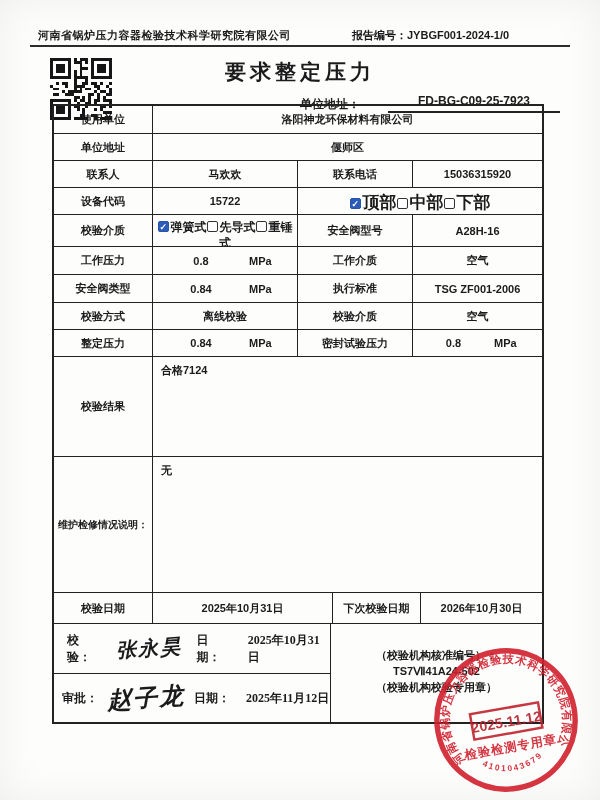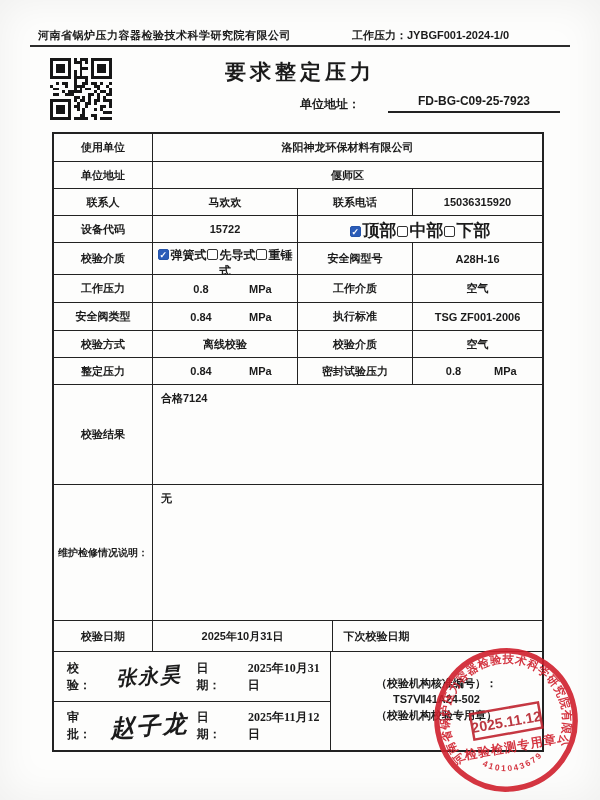--- a/index.html
+++ b/index.html
@@ -15,55 +15,55 @@
   .docno   { position:absolute; left:352px; top:28px; font-size:11px; font-weight:bold; }
   .toprule { position:absolute; left:30px; top:45px; width:540px; height:2px; background:#2c2c2c; }
   .qr { position:absolute; left:50px; top:58px; width:62px; height:62px; }
   .title { position:absolute; left:0; right:0; top:58px; text-align:center;
            font-size:21px; font-weight:bold; letter-spacing:4px; }
   .repline { position:absolute; left:0; top:96px; width:100%; text-align:left; }
   .replabel { position:absolute; left:300px; top:0; font-size:12px; font-weight:bold; }
   .repval { position:absolute; left:388px; top:-2px; width:172px; text-align:center;
             font-size:12px; font-weight:bold; border-bottom:2px solid #222; padding-bottom:3px; }
   
-  .tbl { position:absolute; left:52px; top:132px; width:492px; border:2px solid #222; background:transparent; }
+  .tbl { position:absolute; left:52px; top:104px; width:492px; border:2px solid #222; background:transparent; }
   .row { display:flex; border-top:1.5px solid #222; }
   .row:first-child { border-top:none; }
   .c { border-left:1.5px solid #222; display:flex; align-items:center; justify-content:center;
        font-size:11px; font-weight:bold; text-align:center; padding:1px 3px; overflow:hidden; }
   .c:first-child { border-left:none; }
   .lab { background:transparent; }
   .vtop { align-items:flex-start; justify-content:flex-start; text-align:left; padding:6px 8px; }
   .pcell { padding:0; }
   .pnum { flex:1; text-align:center; }
   .punit { width:48px; text-align:left; }
   .wrapcell { display:block; line-height:1.35; padding-top:4px; }
   .cb { display:inline-block; width:11px; height:11px; border:1.5px solid #333; border-radius:2px;
         margin-right:2px; vertical-align:-1px; position:relative; background:#fff; }
   .cb.on { background:#2b5cb8; border-color:#2655aa; }
   .cb.on::after { content:"✓"; position:absolute; left:1px; top:-1.5px; color:#fff; font-size:9px; font-weight:bold; }
   .sigleft { width:276px; display:flex; flex-direction:column; }
   .sigrow { display:flex; align-items:center; padding-left:13px; font-size:12px; font-weight:bold;font-family:Liberation Serif, serif; }
-  .sigrow + .sigrow { border-top:1.5px solid #222; }
+  .sigrow + .sigrow { border-top:1.5px solid #222;padding-left:8px; }
   .signame { width:96px; text-align:center; font-style:italic; font-weight:bold; font-size:20px;
              letter-spacing:2px; transform:rotate(-4deg); white-space:nowrap; }
   .sigdate { margin-left:16px; }
   .stampcell { flex:1; flex-direction:column; justify-content:flex-start; padding-top:24px;
                font-size:11px; font-weight:bold; line-height:1.45; }
   
   .stamp { position:absolute; left:432px; top:646px; width:148px; height:148px;
            transform:rotate(-10deg); opacity:0.9; pointer-events:none; }
 </style>
 </head>
 <body>
 
 <div class="page">
 
   <div class="company">河南省锅炉压力容器检验技术科学研究院有限公司</div>
-  <div class="docno"><span>工作压力：</span><span>JYBGF001-2024-1/0</span></div>
+  <div class="docno"><span>报告编号：</span><span>JYBGF001-2024-1/0</span></div>
   <div class="toprule"></div>
 
   <svg class="qr" viewBox="0 0 21 21" shape-rendering="crispEdges">
       <rect x="8" y="0" width="1" height="1" fill="#161616"></rect>
       <rect x="10" y="0" width="1" height="1" fill="#161616"></rect>
       <rect x="11" y="0" width="1" height="1" fill="#161616"></rect>
       <rect x="12" y="0" width="1" height="1" fill="#161616"></rect>
       <rect x="8" y="1" width="1" height="1" fill="#161616"></rect>
       <rect x="9" y="1" width="1" height="1" fill="#161616"></rect>
       <rect x="10" y="1" width="1" height="1" fill="#161616"></rect>
@@ -275,20 +275,21 @@
 
     <div class="row" style="height:136px">
       <div class="c lab" style="width:98px; font-size:10px; padding:0 1px">维护检修情况说明：</div>
       <div class="c vtop" style="flex:1">无</div>
     </div>
 
     <div class="row" style="height:31px">
       <div class="c lab" style="width:98px">校验日期</div>
       <div class="c" style="width:180px">2025年10月31日</div>
       <div class="c lab" style="width:88px">下次校验日期</div>
+      <div class="c" style="flex:1">2026年10月30日</div>
     </div>
 
     <div class="row" style="height:99px">
       <div class="sigleft">
         <div class="sigrow" style="height:50px">
           <span>校验：</span>
           <span class="signame">张永昊</span>
           <span>日期：</span>
           <span class="sigdate">2025年10月31日</span>
         </div>

